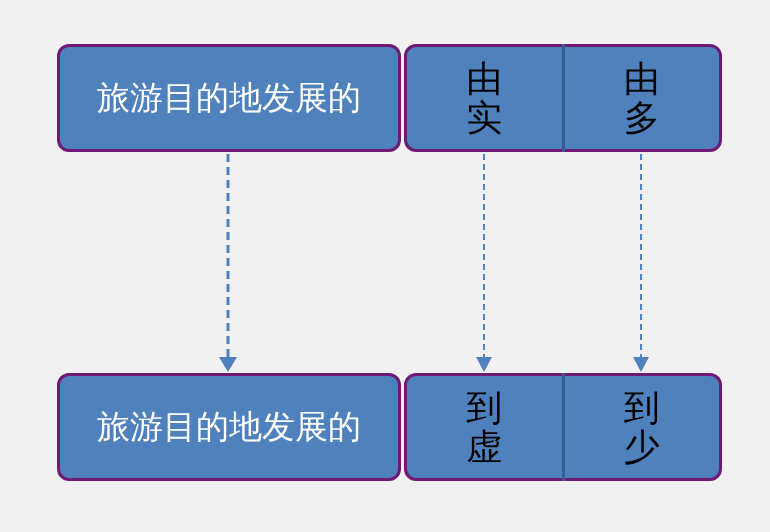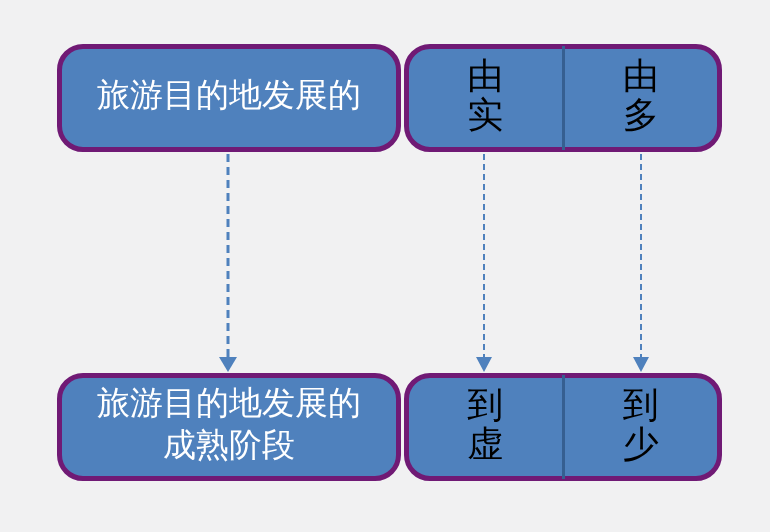--- a/index.html
+++ b/index.html
@@ -11,24 +11,23 @@
   .canvas {
     position: relative;
     width: 770px;
     height: 532px;
     background: #F1F1F2;
     overflow: hidden;
   }
   .box {
     position: absolute;
     background: #4F81BD;
-    border: 5px solid #701a75;
-    border-radius: 26px;
+    border: 3px solid #701a75;
+    border-radius: 12px;
     box-sizing: border-box;
-    font-family: Liberation Mono, monospace;
   }
   
   .stage {
     left: 57px;
     width: 344px;
     height: 108px;
     color: #FFFFFF;
     text-align: center;
     font-size: 33px;
     line-height: 42px;
@@ -88,21 +87,20 @@
     </div>
     <div class="cell-divider"></div>
     <div class="cell">
       <div>由</div>
       <div>多</div>
     </div>
   </div>
 
   <div class="box stage bottom">
     <div>旅游目的地发展的</div>
-    <div>成熟阶段</div>
   </div>
 
   <div class="box cells bottom">
     <div class="cell">
       <div>到</div>
       <div>虚</div>
     </div>
     <div class="cell-divider"></div>
     <div class="cell">
       <div>到</div>

